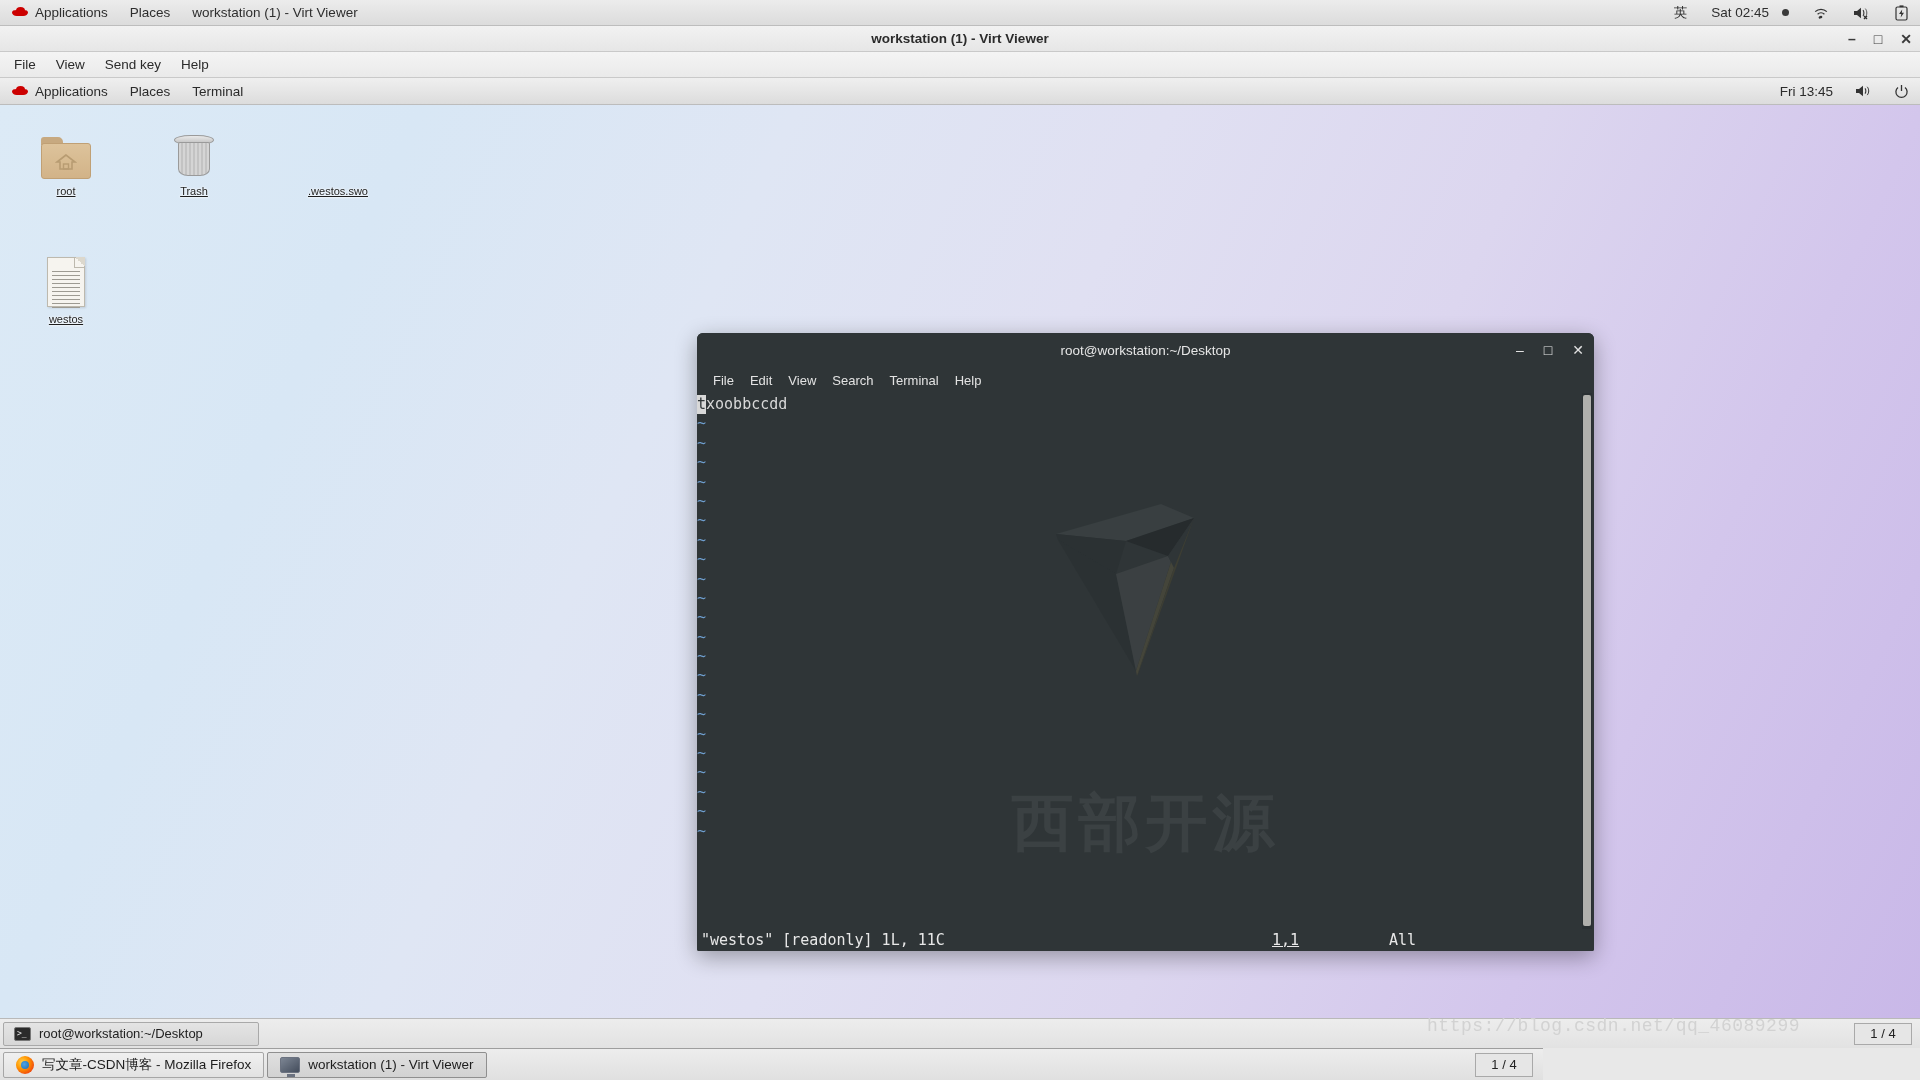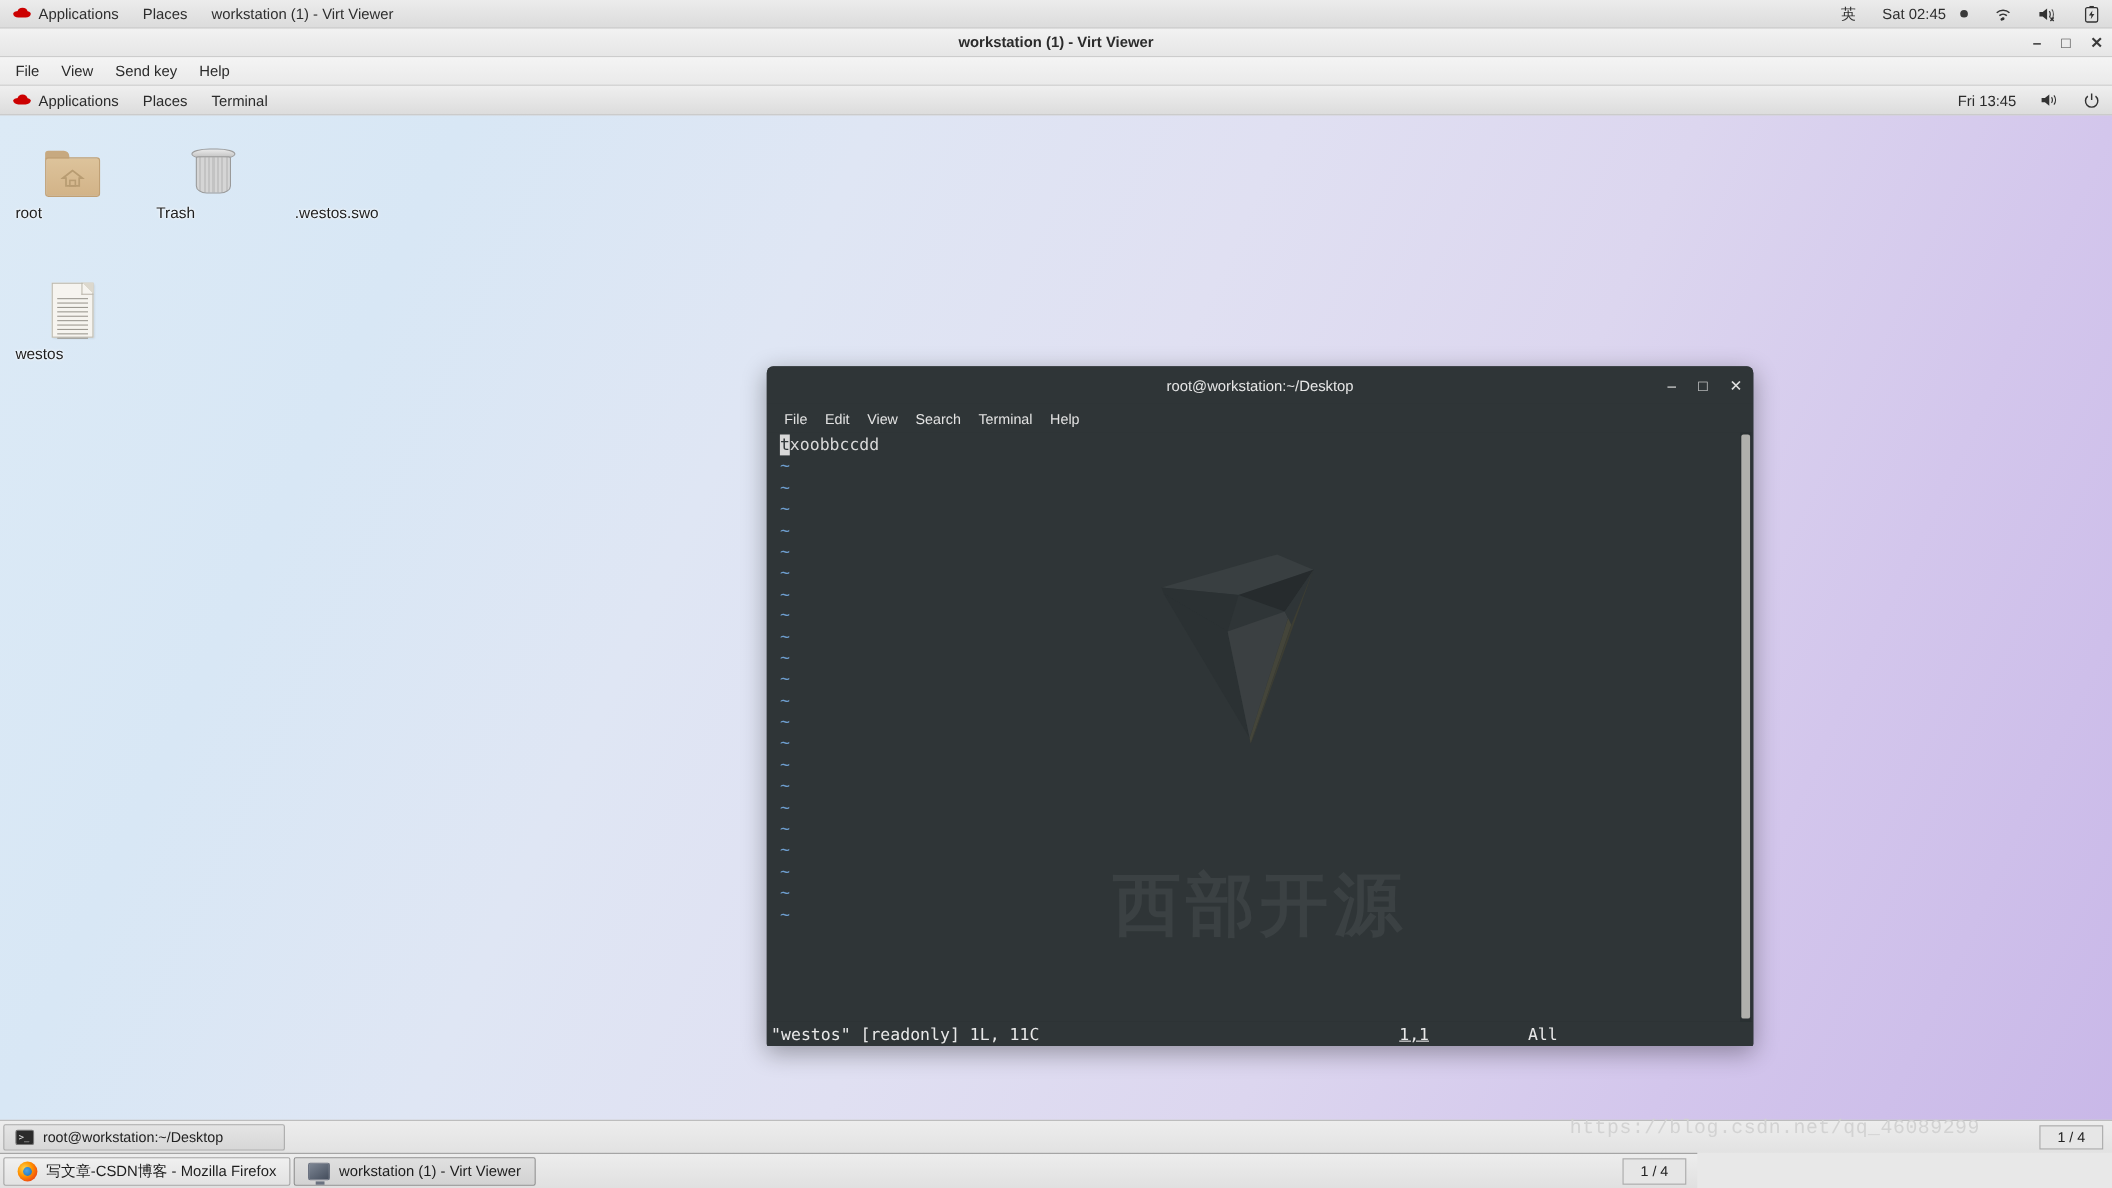--- a/index.html
+++ b/index.html
@@ -73,23 +73,24 @@
   .desktop {
     position: absolute; top: 105px; left: 0; width: 1920px; height: 913px;
     background: linear-gradient(115deg,
        #dceaf6 0%, #d8e7f5 18%, #dfe6f4 34%,
        #e0e0f2 50%, #dcd6ef 66%, #d3c6ec 82%, #c9b8e8 100%);
     overflow: hidden;
   }
 
   
   .dicon {
-    position: absolute; width: 104px; 
-    font-size: 14px; color: #1d1d1d;
+    position: absolute; width: 104px; text-align: center;
+    font-size: 11px; color: #1d1d1d;
     text-shadow: 0 0 3px rgba(255,255,255,0.95), 0 0 2px rgba(255,255,255,0.9);
+    text-decoration: underline;
   }
   .dicon .glyph { height: 56px; display: flex; align-items: flex-end; justify-content: center; margin-bottom: 6px; }
   .dicon .lbl { display: block; line-height: 1.2; }
 
   
   .folder { width: 50px; height: 42px; position: relative; }
   .folder .tab {
     position: absolute; left: 0; top: 0; width: 22px; height: 8px;
     background: #c7a980; border-radius: 3px 5px 0 0;
   }
@@ -155,21 +156,21 @@
     color: #e3e3e3; font-size: 13px;
     padding-left: 8px;
   }
   .term-menu .tm { padding: 0 8px; }
   .term-body {
     flex: 1 1 auto; position: relative;
     background: #2f3537;
     font-family: "DejaVu Sans Mono", monospace;
     font-size: 15px; line-height: 19.4px;
     color: #d8d8d8;
-    padding: 2px 0 0 12px;
+    padding: 2px 0 0 0;
     overflow: hidden;
   }
   .term-line { white-space: pre; height: 19.4px; }
   .tilde { color: #6f9fd0; }
   .cursor-block {
     background: #d8d8d8; color: #2f3537;
     display: inline-block;
   }
   .term-status {
     height: 22px; flex: 0 0 22px;

